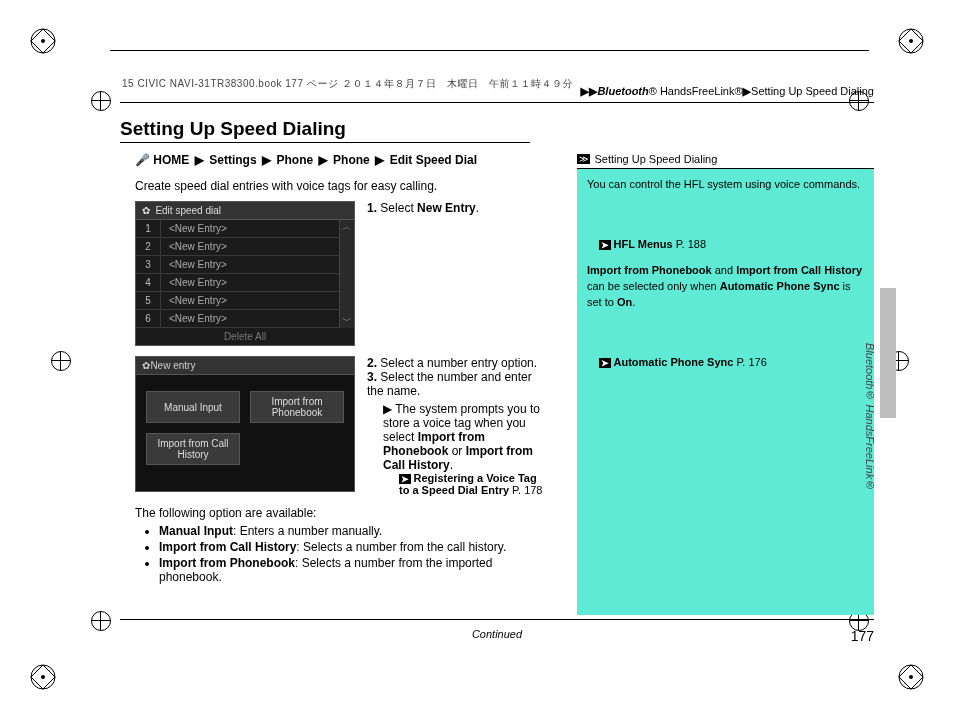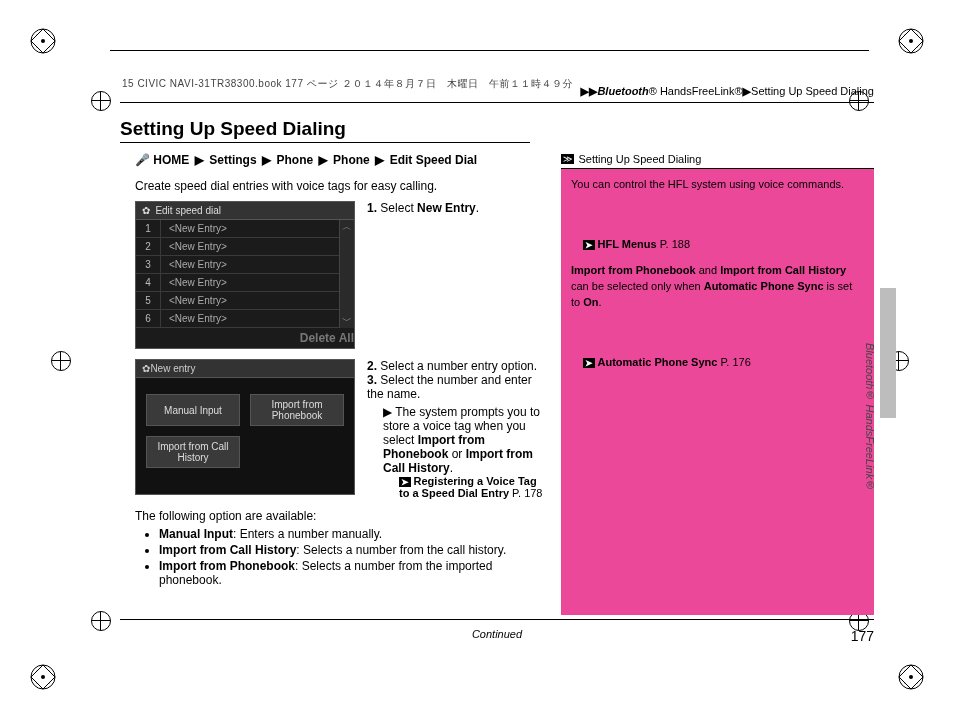--- a/index.html
+++ b/index.html
@@ -90,21 +90,21 @@
     margin-bottom: 2px;
   }
   .title-rule {
     border-top: 1.5px solid #000;
     width: 410px;
     margin-bottom: 10px;
   }
 
   .two-col {
     display: flex;
-    gap: 16px;
+    gap: 32px;
     padding-left: 15px;
   }
   .left-col { width: 410px; }
   .right-col { flex: 1; position: relative; }
 
   .nav-path {
     font-size: 12px;
     font-weight: bold;
     margin-bottom: 12px;
   }
@@ -147,25 +147,24 @@
   }
   .ui1-row .val { padding-left:8px; color:#aaa; }
   .ui1-scroll {
     width:14px;
     background:#2a2a2a;
     display:flex;flex-direction:column;justify-content:space-between;align-items:center;
     color:#999;font-size:10px;
     border-left:1px solid #444;
   }
   .ui1-footer {
-    text-align:right;
-    font-size:12px;
+    text-align:center;
+    font-size:10px;
     color:#777;
     padding:3px 0;
-    font-weight:bold;
   }
 
   
   .ui2 {
     width:218px;
     background:#111;
     border:1px solid #555;
     color:#ccc;
     font-size:10px;
   }
@@ -203,21 +202,21 @@
   .sidebar-head {
     font-size:11px;
     padding-bottom:3px;
     border-bottom:1px solid #000;
     display:flex;align-items:center;gap:4px;
   }
   .sidebar-head .icon {
     background:#000;color:#fff;font-size:9px;padding:0 2px;
   }
   .sidebar-body {
-    background:#ec4899;
+    background:#5eead4;
     padding:8px 10px 8px 10px;
     font-size:11px;
     line-height:1.45;
     min-height:430px;
   }
   .sidebar-body p { margin:0 0 10px 0; }
   .sidebar-body .ref { margin-left:12px;margin-top:44px; }
   .sidebar-body .ref-icon { background:#000;color:#fff;padding:0 2px;font-size:9px;font-weight:bold;margin-right:3px;}
 
   .side-tab {

